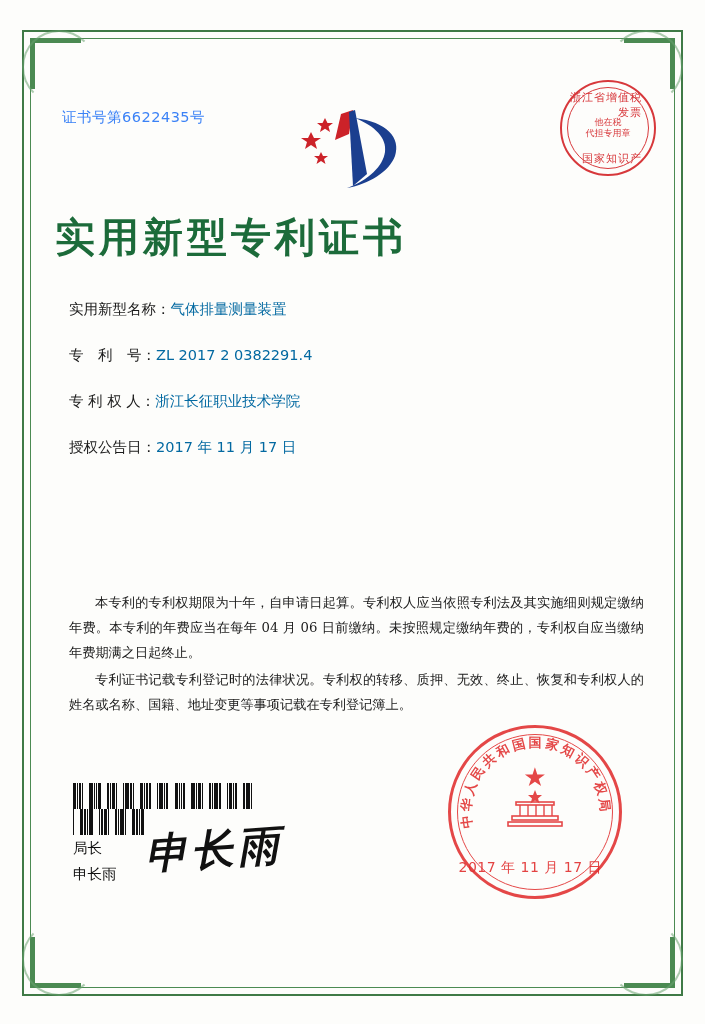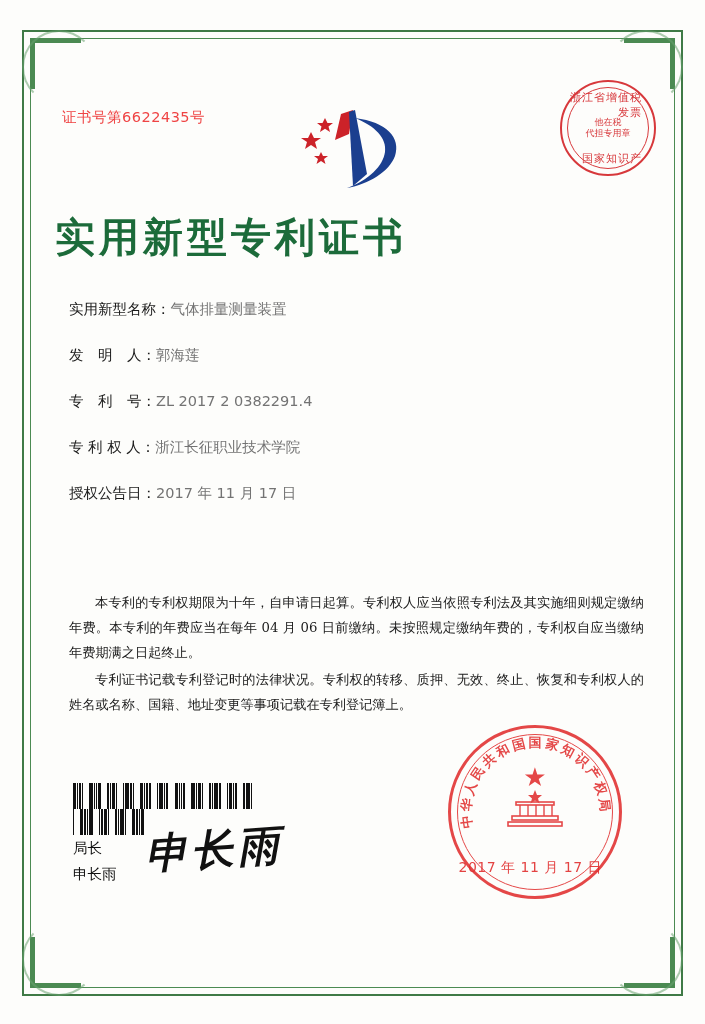--- a/index.html
+++ b/index.html
@@ -71,21 +71,21 @@
     bottom: 55px;
   }
 
   
   .cert-no {
     position: absolute;
     left: 7px;
     top: 48px;
     font-family: "DejaVu Sans", sans-serif;
     font-size: 14.5px;
-    color: #ef4444;
+    color: #3b82f6;
     letter-spacing: .5px;
   }
 
   
   .logo {
     position: absolute;
     left: 50%;
     transform: translateX(-50%);
     top: 40px;
     width: 140px;
@@ -158,21 +158,21 @@
     margin-bottom: 27px;
     font-family: "DejaVu Sans", sans-serif;
     white-space: nowrap;
   }
   .field-label {
     display: inline-block;
     color: #1b1b1b;
   }
   .field-value {
     display: inline-block;
-    color: #737373;
+    color: #0369a1;
   }
 
   
   .body-text {
     position: absolute;
     left: 14px;
     right: 6px;
     top: 530px;
     font-size: 13.2px;
     line-height: 25px;
@@ -332,23 +332,20 @@
         <div>代担专用章</div>
       </div>
       <div class="arc-text arc-bottom">国家知识产</div>
     </div>
 
     <div class="title">实用新型专利证书</div>
 
     <div class="fields">
       <div class="field-row">
         <span class="field-label">实用新型名称：</span><span class="field-value">气体排量测量装置</span>
-      </div>
-      <div class="field-row">
-        <span class="field-label">发　明　人：</span><span class="field-value">郭海莲</span>
       </div>
       <div class="field-row">
         <span class="field-label">专　利　号：</span><span class="field-value">ZL 2017 2 0382291.4</span>
       </div>
       <div class="field-row">
         <span class="field-label">专 利 权 人：</span><span class="field-value">浙江长征职业技术学院</span>
       </div>
       <div class="field-row">
         <span class="field-label">授权公告日：</span><span class="field-value">2017 年 11 月 17 日</span>
       </div>

